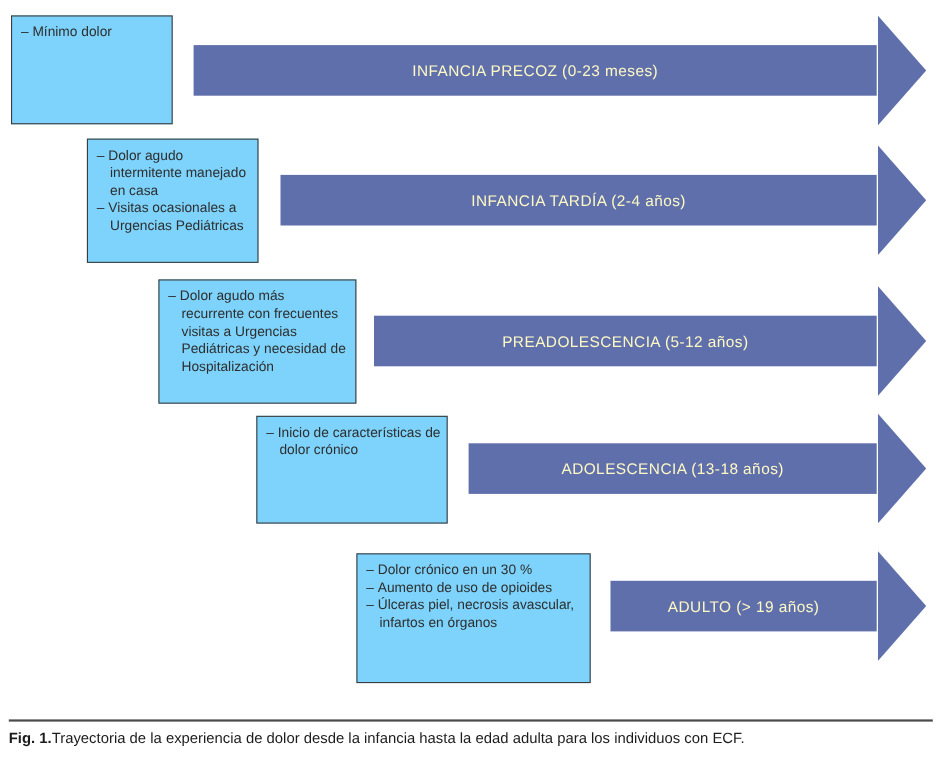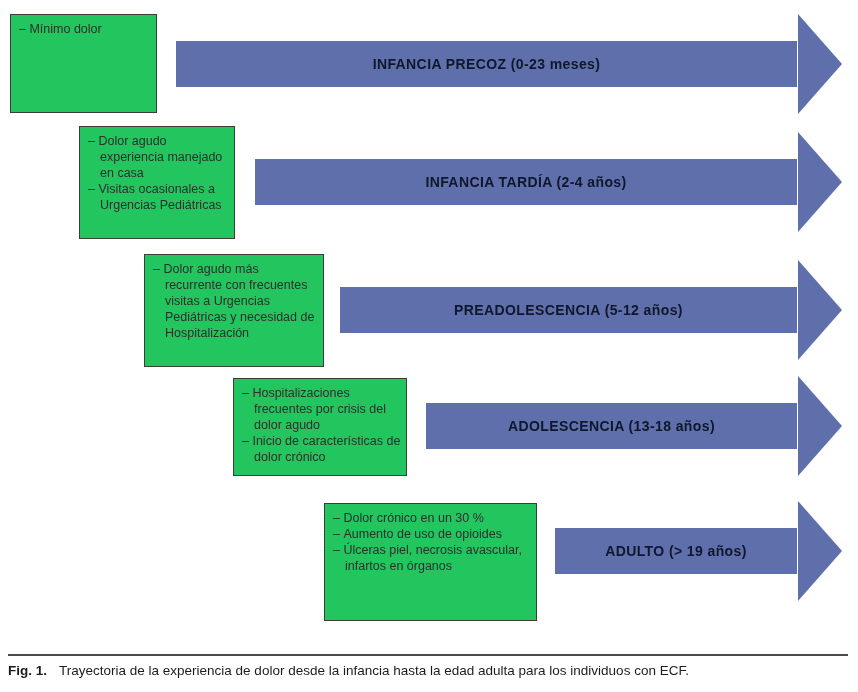--- a/index.html
+++ b/index.html
@@ -7,40 +7,40 @@
     position:relative;
     width:858px;height:692px;
     background:#ffffff;
     font-family:"Liberation Sans", sans-serif;
     overflow:hidden;
   }
   
   .box{
     position:absolute;
     box-sizing:border-box;
-    background:#22c55e;
+    background:#7dd3fc;
     border:1.5px solid #3c3c3c;
     padding:6px 5px 4px 8px;
   }
   .bullets{
     margin:0;padding:0;list-style:none;
     font-size:12.5px;line-height:16px;
     color:#2e2e2e;
   }
   .bullets li{padding-left:12px;text-indent:-12px;}
   .bullets li::before{content:"\2013\00a0";}
   
   .arrow{position:absolute;}
   .arrow-body{
     position:absolute;left:0;right:45px;top:27px;height:46px;
     background:var(--arrow,#5f6fac);
     display:flex;align-items:center;justify-content:center;
   }
   .arrow-label{
-    color:#0f172a;font-weight:bold;font-size:14px;
+    color:#fef9c3;font-weight:normal;font-size:14px;
     letter-spacing:0.4px;white-space:nowrap;
   }
   .arrow-head{
     position:absolute;right:0;top:0;width:44px;height:100px;
     background:var(--arrow,#5f6fac);
     clip-path:polygon(0 0,100% 50%,0 100%);
   }
   
   .row-1 .box{left:10px;top:14px;width:147px;height:99px;}
   .row-1 .arrow{left:176px;top:14px;width:666px;height:100px;}
@@ -54,21 +54,21 @@
   .row-5 .arrow{left:555px;top:501px;width:287px;height:100px;}
   
   .caption-rule{
     position:absolute;left:8px;right:10px;top:654px;height:2px;
     background:#4a4a4a;
   }
   .caption{
     position:absolute;left:8px;top:662px;right:10px;
     font-size:13.5px;line-height:17px;color:#1c1c1c;
   }
-  .fig-label{font-weight:bold;margin-right:12px;}
+  .fig-label{font-weight:bold;margin-right:0;}
 </style>
 </head>
 <body>
 
 <div class="figure" style="--arrow: #5f6fac;">
   <div>
       <div class="row row-1">
         <div class="box">
           <ul class="bullets">
             <li>Mínimo dolor</li>
@@ -77,21 +77,21 @@
         <div class="arrow">
           <div class="arrow-body">
             <span class="arrow-label">INFANCIA PRECOZ (0-23 meses)</span>
           </div>
           <div class="arrow-head"></div>
         </div>
       </div>
       <div class="row row-2">
         <div class="box">
           <ul class="bullets">
-            <li>Dolor agudo experiencia manejado en casa</li>
+            <li>Dolor agudo intermitente manejado en casa</li>
             <li>Visitas ocasionales a Urgencias Pediátricas</li>
           </ul>
         </div>
         <div class="arrow">
           <div class="arrow-body">
             <span class="arrow-label">INFANCIA TARDÍA (2-4 años)</span>
           </div>
           <div class="arrow-head"></div>
         </div>
       </div>
@@ -104,21 +104,20 @@
         <div class="arrow">
           <div class="arrow-body">
             <span class="arrow-label">PREADOLESCENCIA (5-12 años)</span>
           </div>
           <div class="arrow-head"></div>
         </div>
       </div>
       <div class="row row-4">
         <div class="box">
           <ul class="bullets">
-            <li>Hospitalizaciones frecuentes por crisis del dolor agudo</li>
             <li>Inicio de características de dolor crónico</li>
           </ul>
         </div>
         <div class="arrow">
           <div class="arrow-body">
             <span class="arrow-label">ADOLESCENCIA (13-18 años)</span>
           </div>
           <div class="arrow-head"></div>
         </div>
       </div>

